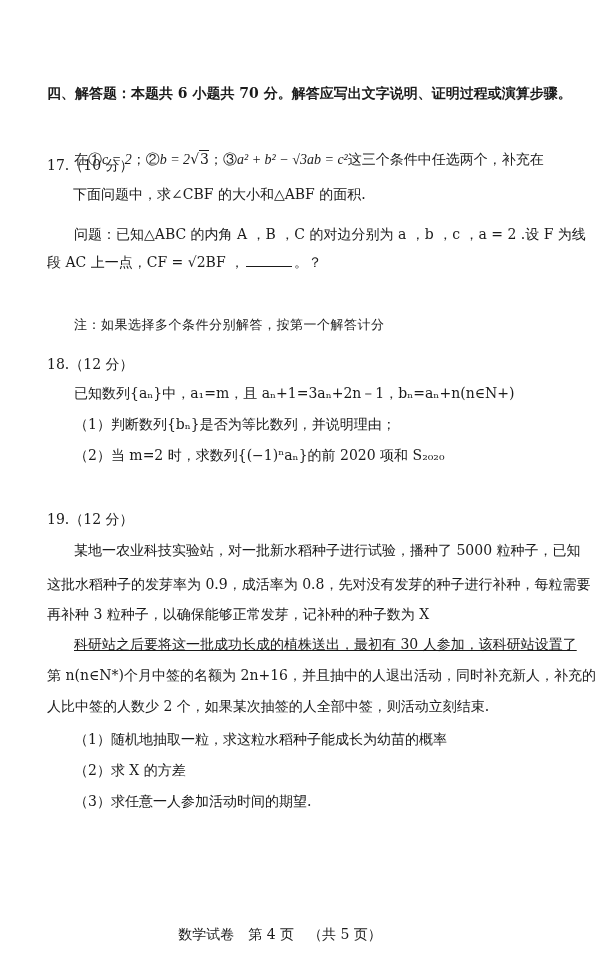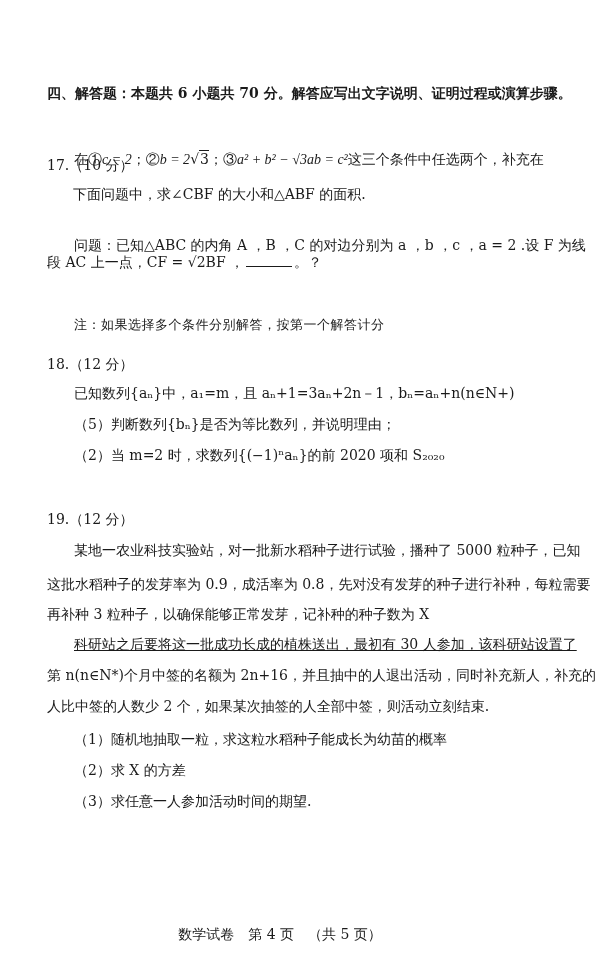--- a/index.html
+++ b/index.html
@@ -28,33 +28,33 @@
 <div class="line bold" style="left:47px; top:84px;">四、解答题：本题共 6 小题共 70 分。解答应写出文字说明、证明过程或演算步骤。</div>
 
 <div class="line" style="left:47px; top:117px;margin-top:39px;">17.（10 分）</div>
 
 <div class="line" style="left:74px; top:150px;">
   <span>在①</span><span class="i">c = 2</span><span>；②</span><span class="i">b = 2</span>√<span class="sqrt">3</span><span>；③</span><span class="i">a² + b² − √3ab = c²</span><span>这三个条件中任选两个，补充在</span>
 </div>
 
 <div class="line" style="left:47px; top:185px;margin-left:26px;">下面问题中，求∠CBF 的大小和△ABF 的面积.</div>
 
-<div class="line" style="left:74px; top:236px;text-align:center;">问题：已知△ABC 的内角 A ，B ，C 的对边分别为 a ，b ，c ，a = 2 .设 F 为线</div>
+<div class="line" style="left:74px; top:225px;text-align:center;">问题：已知△ABC 的内角 A ，B ，C 的对边分别为 a ，b ，c ，a = 2 .设 F 为线</div>
 
 <div class="line" style="left:47px; top:253px;">
   <span>段 AC 上一点，CF = √2BF ，</span><span class="blank"></span><span>。？</span>
 </div>
 
 <div class="line note" style="left:74px; top:291px;margin-top:25px;">注：如果选择多个条件分别解答，按第一个解答计分</div>
 
 <div class="line" style="left:47px; top:355px;">18.（12 分）</div>
 
 <div class="line" style="left:74px; top:384px;">已知数列{aₙ}中，a₁=m，且 aₙ+1=3aₙ+2n－1，bₙ=aₙ+n(n∈N+)</div>
 
-<div class="line" style="left:74px; top:415px;">（5）判断数列{bₙ}是否为等比数列，并说明理由；</div>
+<div class="line" style="left:74px; top:415px;">（1）判断数列{bₙ}是否为等比数列，并说明理由；</div>
 
 <div class="line" style="left:74px; top:446px;">（2）当 m=2 时，求数列{(−1)ⁿaₙ}的前 2020 项和 S₂₀₂₀</div>
 
 <div class="line" style="left:47px; top:510px;">19.（12 分）</div>
 
 <div class="line" style="left:74px; top:541px;">某地一农业科技实验站，对一批新水稻种子进行试验，播种了 5000 粒种子，已知</div>
 <div class="line" style="left:47px; top:575px;">这批水稻种子的发芽率为 0.9，成活率为 0.8，先对没有发芽的种子进行补种，每粒需要</div>
 <div class="line" style="left:47px; top:605px;">再补种 3 粒种子，以确保能够正常发芽，记补种的种子数为 X</div>
 
 <div class="line" style="left:74px; top:635px;text-decoration:underline;">科研站之后要将这一批成功长成的植株送出，最初有 30 人参加，该科研站设置了</div>

